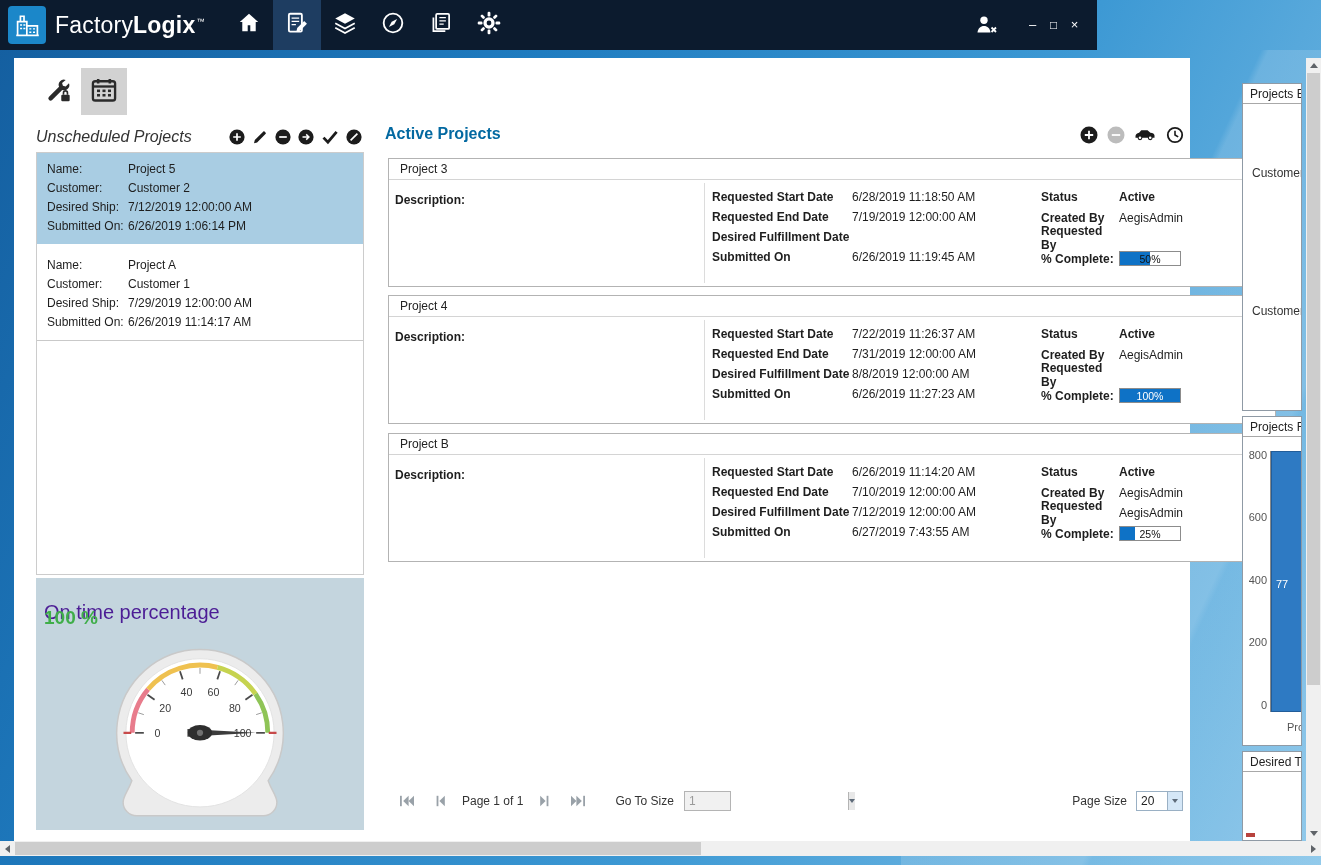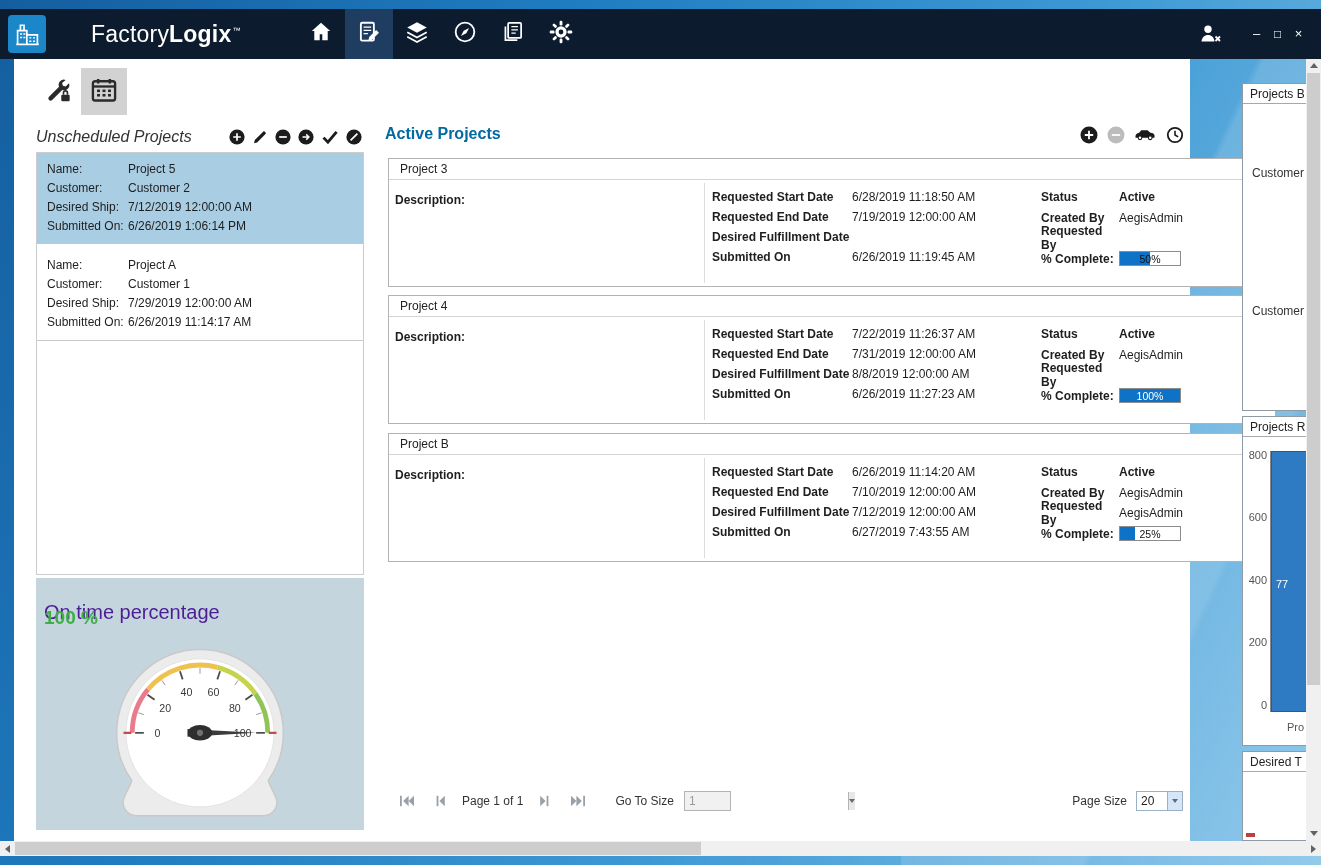--- a/index.html
+++ b/index.html
@@ -5,22 +5,22 @@
   * { box-sizing: border-box; margin: 0; padding: 0; }
   html,body { width:1321px; height:865px; }
   body { font-family:"Liberation Sans", sans-serif; overflow:hidden; }
 
   .window { position:relative; width:1321px; height:865px; overflow:hidden;
     background:linear-gradient(118deg,#145e9f 0%, #1f7cc0 32%, #3d99d4 62%, #8ec8ea 100%); }
   .bg-sheen { position:absolute; right:0; top:50px; width:420px; height:815px; pointer-events:none; z-index:1;
     background:linear-gradient(115deg, rgba(255,255,255,0) 45%, rgba(255,255,255,.14) 46%, rgba(255,255,255,.14) 70%, rgba(255,255,255,.04) 71%); }
 
   
-  .titlebar { position:absolute; left:0; top:9px; width:1321px; height:50px; background:#0c1b2e;
-    display:flex; align-items:center; z-index:10; color:#fff;gap:36px; }
+  .titlebar { position:absolute; left:0; top:0; width:1097px; height:50px; background:#0c1b2e;
+    display:flex; align-items:center; z-index:10; color:#fff; }
   .logo { width:38px; height:38px; margin-left:8px; background:#1b87c9; border-radius:4px;
     display:flex; align-items:center; justify-content:center; flex:0 0 auto; }
   .brand { margin-left:9px; font-size:23px; letter-spacing:.2px; white-space:nowrap; }
   .brand .b1 { font-weight:400; }
   .brand .b2 { font-weight:700; }
   .brand .tm { font-size:8px; vertical-align:super; margin-left:1px; }
   .nav { display:flex; margin-left:20px; height:50px; }
   .nav-slot { width:48px; height:50px; display:flex; align-items:center; justify-content:center; cursor:pointer; }
   .nav-slot.active { background:#1e3d61; }
   .tb-right { margin-left:auto; display:flex; align-items:center; padding-right:12px; }
@@ -92,21 +92,21 @@
   .combo.goto { background:#f1f1f1; border:1px solid #b4b4b4; }
   .combo.goto .combo-val { color:#9a9a9a; }
   .combo.size { background:#fff; border:1px solid #9ab0c4; margin-right:2px; }
   .combo-val { flex:1; border:0; background:transparent; font-size:12px; padding:0 4px; font-family:"Liberation Sans", sans-serif; color:#222; line-height:18px; }
   .combo-arrow { width:15px; display:flex; align-items:center; justify-content:center; border-left:1px solid #b4b4b4; }
   .combo.goto .combo-arrow { background:#e8e8e8; }
   .combo.size .combo-arrow { background:#d5e7f7; border-left:1px solid #9ab0c4; }
   .tri-d { width:0; height:0; border-left:3.5px solid transparent; border-right:3.5px solid transparent; border-top:4.5px solid #5e6b79; }
 
   
-  .rpanel { position:absolute; left:1242px; width:80px; background:#fff; border:1px solid #8f9aa5; z-index:3; }
+  .rpanel { position:absolute; left:1242px; width:60px; background:#fff; border:1px solid #8f9aa5; z-index:3; }
   .rpanel.pa { top:83px; height:328px; }
   .rpanel.pb { top:416px; height:330px; }
   .rpanel.pc { top:751px; height:90px; }
   .rtitle { height:20px; line-height:20px; padding-left:7px; font-size:12px; color:#222; border-bottom:1px solid #a8a8a8; white-space:nowrap; overflow:hidden; }
   .rbody { position:relative; height:calc(100% - 20px); overflow:hidden; }
   .legend-item { position:absolute; left:9px; font-size:12px; color:#333; white-space:nowrap; }
   .legend-item.l1 { top:62px; } .legend-item.l2 { top:200px; }
   .yt { position:absolute; left:2px; width:22px; text-align:right; font-size:11px; color:#555; }
   .yt.t0{top:12px} .yt.t1{top:74px} .yt.t2{top:137px} .yt.t3{top:199px} .yt.t4{top:262px}
   .yaxis { position:absolute; left:27px; top:14px; height:261px; width:1px; background:#8a8a8a; }

